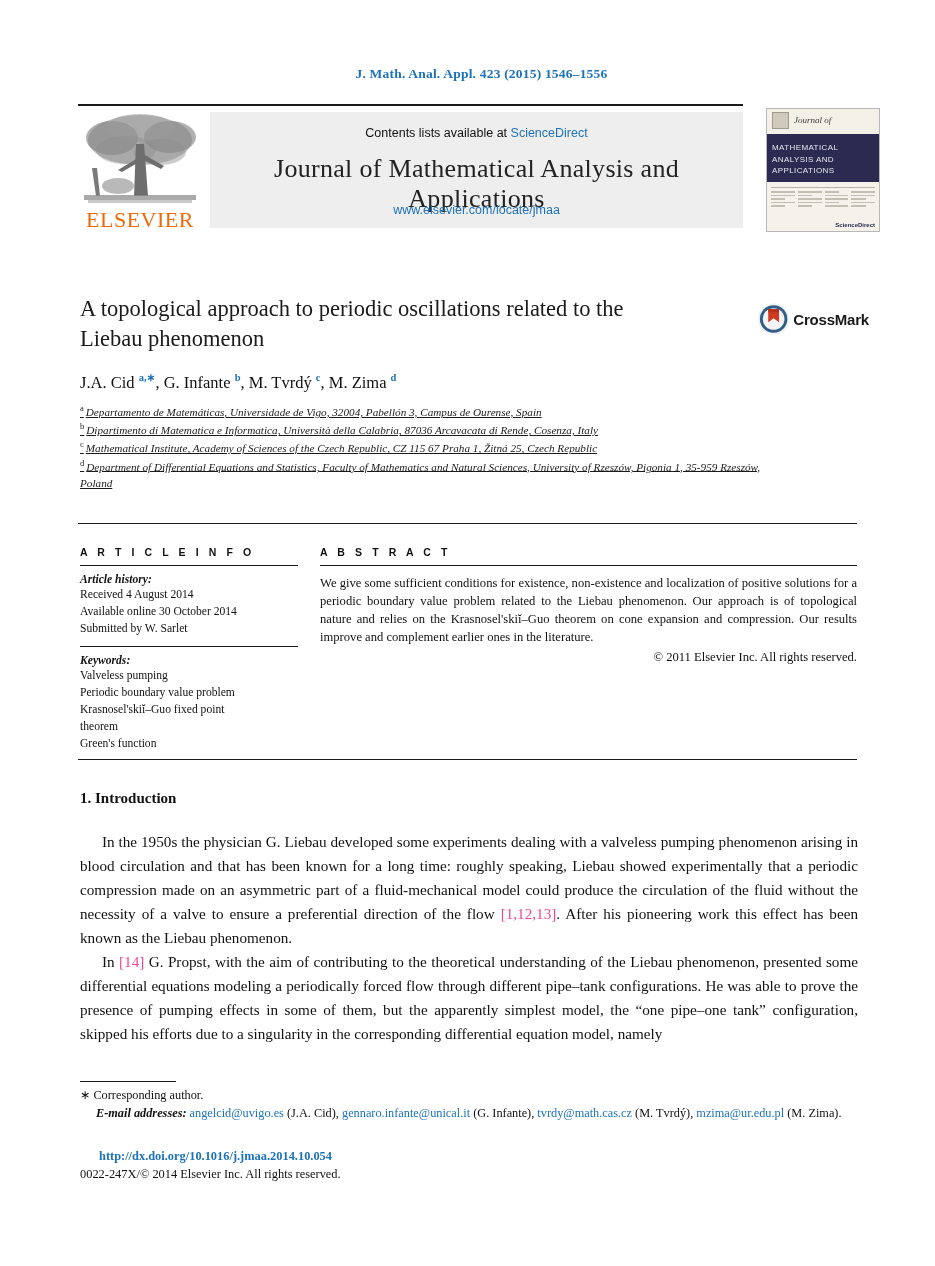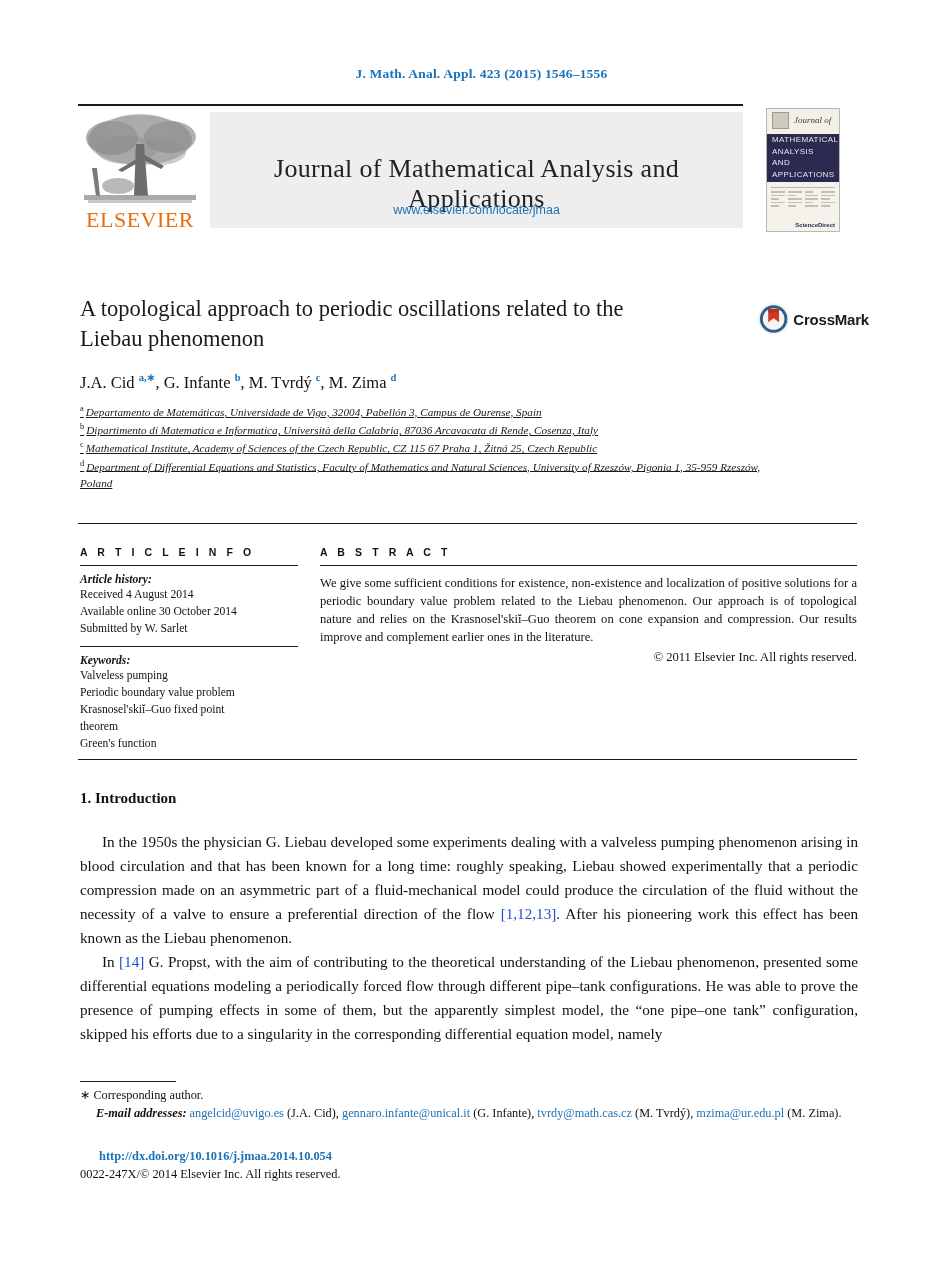--- a/index.html
+++ b/index.html
@@ -107,21 +107,21 @@
     font-family: "Liberation Sans", sans-serif;
     font-size: 12.5px;
     color: #1c72b8;
   }
 
   
   .cover {
     position: absolute;
     left: 766px;
     top: 108px;
-    width: 74px;
+    width: 114px;
     height: 124px;
     border: 1px solid #b8b8b8;
     background: #f2efe6;
     box-sizing: border-box;
     overflow: hidden;
   }
   .cover-top {
     height: 25px;
     background: #f3f0e7;
     position: relative;
@@ -140,21 +140,21 @@
     left: 27px;
     top: 6px;
     font-family: "Liberation Serif", serif;
     font-style: italic;
     font-size: 9px;
     color: #3a3a3a;
   }
   .cover-band {
     background: #2b2b52;
     color: #e8e6ef;
-    padding: 0 5px 5px 5px;
+    padding: 8px 5px 5px 5px;
     font-family: "Liberation Sans", sans-serif;
     font-size: 8px;
     line-height: 1.45;
     letter-spacing: .4px;
     height: 48px;
     box-sizing: border-box;
   }
   .cover-body {
     background: #f4f2ea;
     height: 49px;
@@ -348,21 +348,21 @@
     left: 80px;
     top: 830px;
     width: 778px;
     font-family: "Liberation Serif", serif;
     font-size: 15.2px;
     line-height: 1.58;
     text-align: justify;
     color: #111;
   }
   .body-text p { margin: 0; text-indent: 22px; }
-  .cite { color: #1d4ed8; }
+  .cite { color: #ec4899; }
 
   
   .foot-rule {
     position: absolute;
     left: 80px;
     top: 1081px;
     width: 96px;
     height: 1px;
     background: #1a1a1a;
   }
@@ -415,20 +415,23 @@
           <path d="M14 58 L18 86 L22 86 L19 58 Z" fill="#7a7a7a"></path>
           <ellipse cx="40" cy="76" rx="16" ry="8" fill="#8a8a8a" opacity="0.6"></ellipse>
           <rect x="6" y="85" width="112" height="5" fill="#8d8d8d" opacity="0.75"></rect>
           <rect x="10" y="90" width="104" height="3" fill="#a5a5a5" opacity="0.6"></rect>
         </g>
       </svg>
       <div class="elsevier-word">ELSEVIER</div>
     </div>
 
     <div class="journal-band">
+      <div class="contents-line">
+        <span>Contents lists available at </span><span class="sd-link">ScienceDirect</span>
+      </div>
       <div class="journal-title">Journal of Mathematical Analysis and Applications</div>
       <div class="journal-url">www.elsevier.com/locate/jmaa</div>
     </div>
   </div>
 
   <div class="cover">
     <div class="cover-top">
       <div class="cover-elsevier-mark"></div>
       <div class="cover-journalof">Journal of</div>
     </div>

